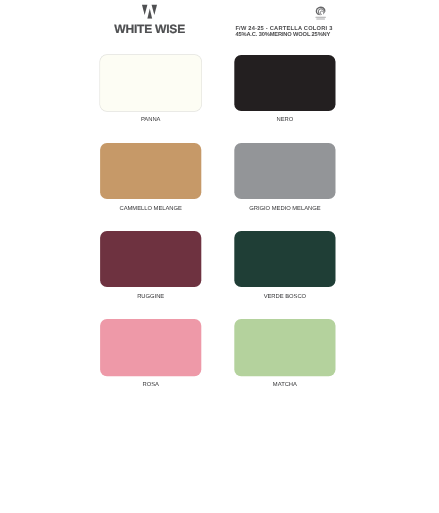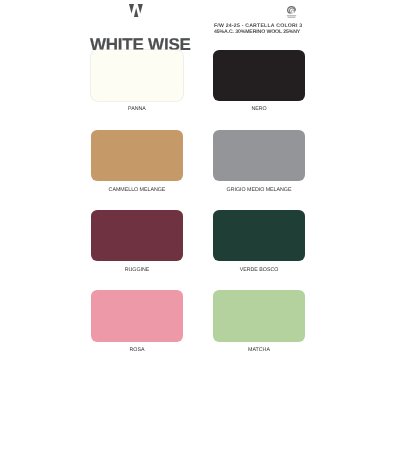--- a/index.html
+++ b/index.html
@@ -7,22 +7,22 @@
   body{
     width:399px;height:466px;background:#ffffff;overflow:hidden;
     font-family:"Liberation Sans",sans-serif;-webkit-font-smoothing:antialiased;text-rendering:geometricPrecision;
   }
   .page{position:relative;width:399px;height:466px;background:#ffffff;}
 
   
   .brand{position:absolute;left:90px;top:4px;width:92px;text-align:center;}
   .brand-mark{display:block;margin:0 auto;}
   .brand-name{
-    display:block;font-size:17px;font-weight:bold;letter-spacing:-0.23px;
-    color:#4e4f51;margin-top:19px;-webkit-text-stroke:0.18px #4e4f51;line-height:1;white-space:nowrap;
+    display:block;font-size:11px;font-weight:bold;letter-spacing:-0.23px;
+    color:#4e4f51;margin-top:5px;-webkit-text-stroke:0.18px #4e4f51;line-height:1;white-space:nowrap;
   }
   .meta{position:absolute;left:214px;top:22.9px;color:#4b4b4d;}
   .meta-line{font-size:5.2px;font-weight:bold;letter-spacing:.2px;line-height:6.4px;white-space:nowrap;}
   .meta-line.l2{letter-spacing:-0.13px;}
   .woolmark{position:absolute;left:286px;top:5px;width:11px;height:14px;opacity:.85;}
 
   
   .grid{position:absolute;left:91px;top:49.5px;width:214px;}
   .row{display:flex;justify-content:space-between;height:80.3px;}
   .cell{width:92px;}

